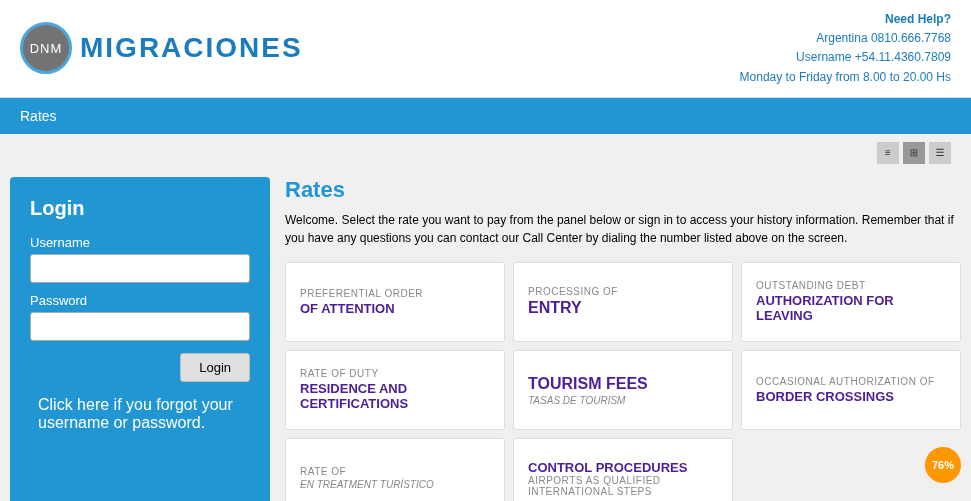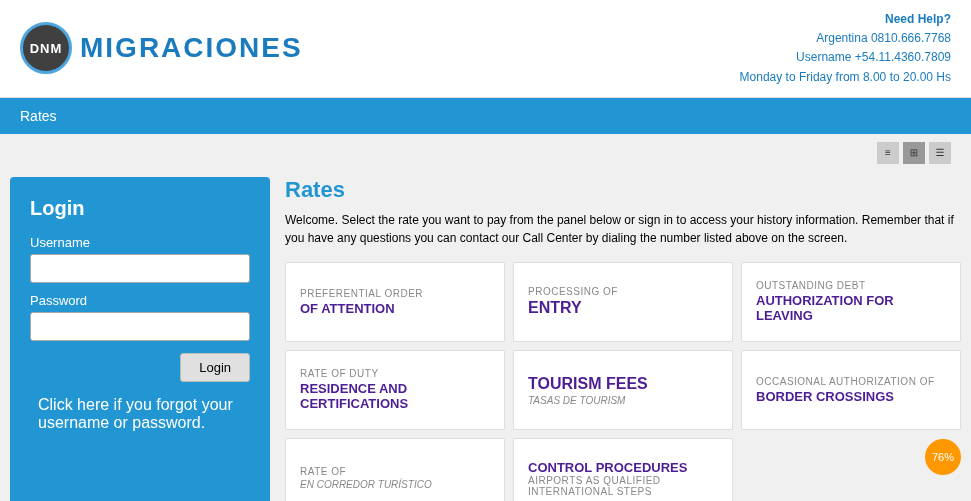--- a/index.html
+++ b/index.html
@@ -1,21 +1,21 @@
 <!DOCTYPE html>
 <html><head>
   <meta charset="utf-8">
   <style>
     * { margin: 0; padding: 0; box-sizing: border-box; }
     body { font-family: Arial, sans-serif; background: #f0f0f0; font-size: 13px; color: #333; width: 971px; }
 
     
     .header { background: #fff; padding: 10px 20px; display: flex; justify-content: space-between; align-items: center; border-bottom: 1px solid #ddd; }
     .logo { display: flex; align-items: center; gap: 8px; }
-    .logo-circle { width: 52px; height: 52px; border-radius: 50%; background: #404040; border: 3px solid #4da6e0; display: flex; align-items: center; justify-content: center; color: white; font-weight: bold; font-size: 13px; letter-spacing: 1px; }
+    .logo-circle { width: 52px; height: 52px; border-radius: 50%; background: #737373; border: 3px solid #4da6e0; display: flex; align-items: center; justify-content: center; color: white; font-weight: normal; font-size: 13px; letter-spacing: 1px; }
     .logo-text { font-size: 28px; font-weight: bold; color: #1a7bbf; letter-spacing: 2px; }
     .contact-info { text-align: right; font-size: 12px; color: #1a7bbf; line-height: 1.6; }
     .contact-info .need-help { font-weight: bold; }
 
     
     .navbar { background: #2196d3; padding: 10px 20px; }
     .navbar a { color: white; text-decoration: none; font-size: 14px; }
 
     
     .view-icons { display: flex; justify-content: flex-end; padding: 8px 20px; gap: 4px; }
@@ -44,21 +44,21 @@
 
     
     .rate-grid { display: grid; grid-template-columns: 1fr 1fr 1fr; gap: 8px; }
     .rate-card { background: white; border: 1px solid #ddd; padding: 12px 14px; cursor: pointer; border-radius: 2px; min-height: 80px; display: flex; flex-direction: column; justify-content: center; }
     .rate-card .subtitle { font-size: 10px; color: #888; text-transform: uppercase; letter-spacing: 0.5px; }
     .rate-card .title { font-size: 13px; font-weight: bold; color: #4c1d95; text-transform: uppercase; margin-top: 2px; }
     .rate-card .title.large { font-size: 16px; }
     .rate-card .subtitle2 { font-size: 10px; color: #888; margin-top: 2px; font-style: italic; }
 
     
-    .help-badge { position: fixed; bottom: 26px; right: 10px; width: 36px; height: 36px; background: #ff9800; border-radius: 50%; display: flex; align-items: center; justify-content: center; color: white; font-weight: normal; font-size: 11px; cursor: pointer; }
+    .help-badge { position: fixed; bottom: 18px; right: 10px; width: 36px; height: 36px; background: #ff9800; border-radius: 50%; display: flex; align-items: center; justify-content: center; color: white; font-weight: bold; font-size: 11px; cursor: pointer; }
   </style>
 </head>
 <body>
 
 <div class="header">
   <div class="logo">
     <div class="logo-circle">
       <span>DNM</span>
     </div>
     <div class="logo-text">MIGRACIONES</div>
@@ -130,21 +130,21 @@
         <div class="subtitle2">TASAS DE TOURISM</div>
       </div>
 
       <div class="rate-card">
         <div class="subtitle">OCCASIONAL AUTHORIZATION OF</div>
         <div class="title">BORDER CROSSINGS</div>
       </div>
 
       <div class="rate-card">
         <div class="subtitle">RATE OF</div>
-        <div class="subtitle2">EN CORREDOR TURÍSTICO</div>
+        <div class="subtitle2">EN TREATMENT TURÍSTICO</div>
       </div>
 
       <div class="rate-card">
         <div class="title">CONTROL PROCEDURES</div>
         <div class="subtitle">AIRPORTS AS QUALIFIED INTERNATIONAL STEPS</div>
       </div>
 
     </div>
   </div>
 </div>

